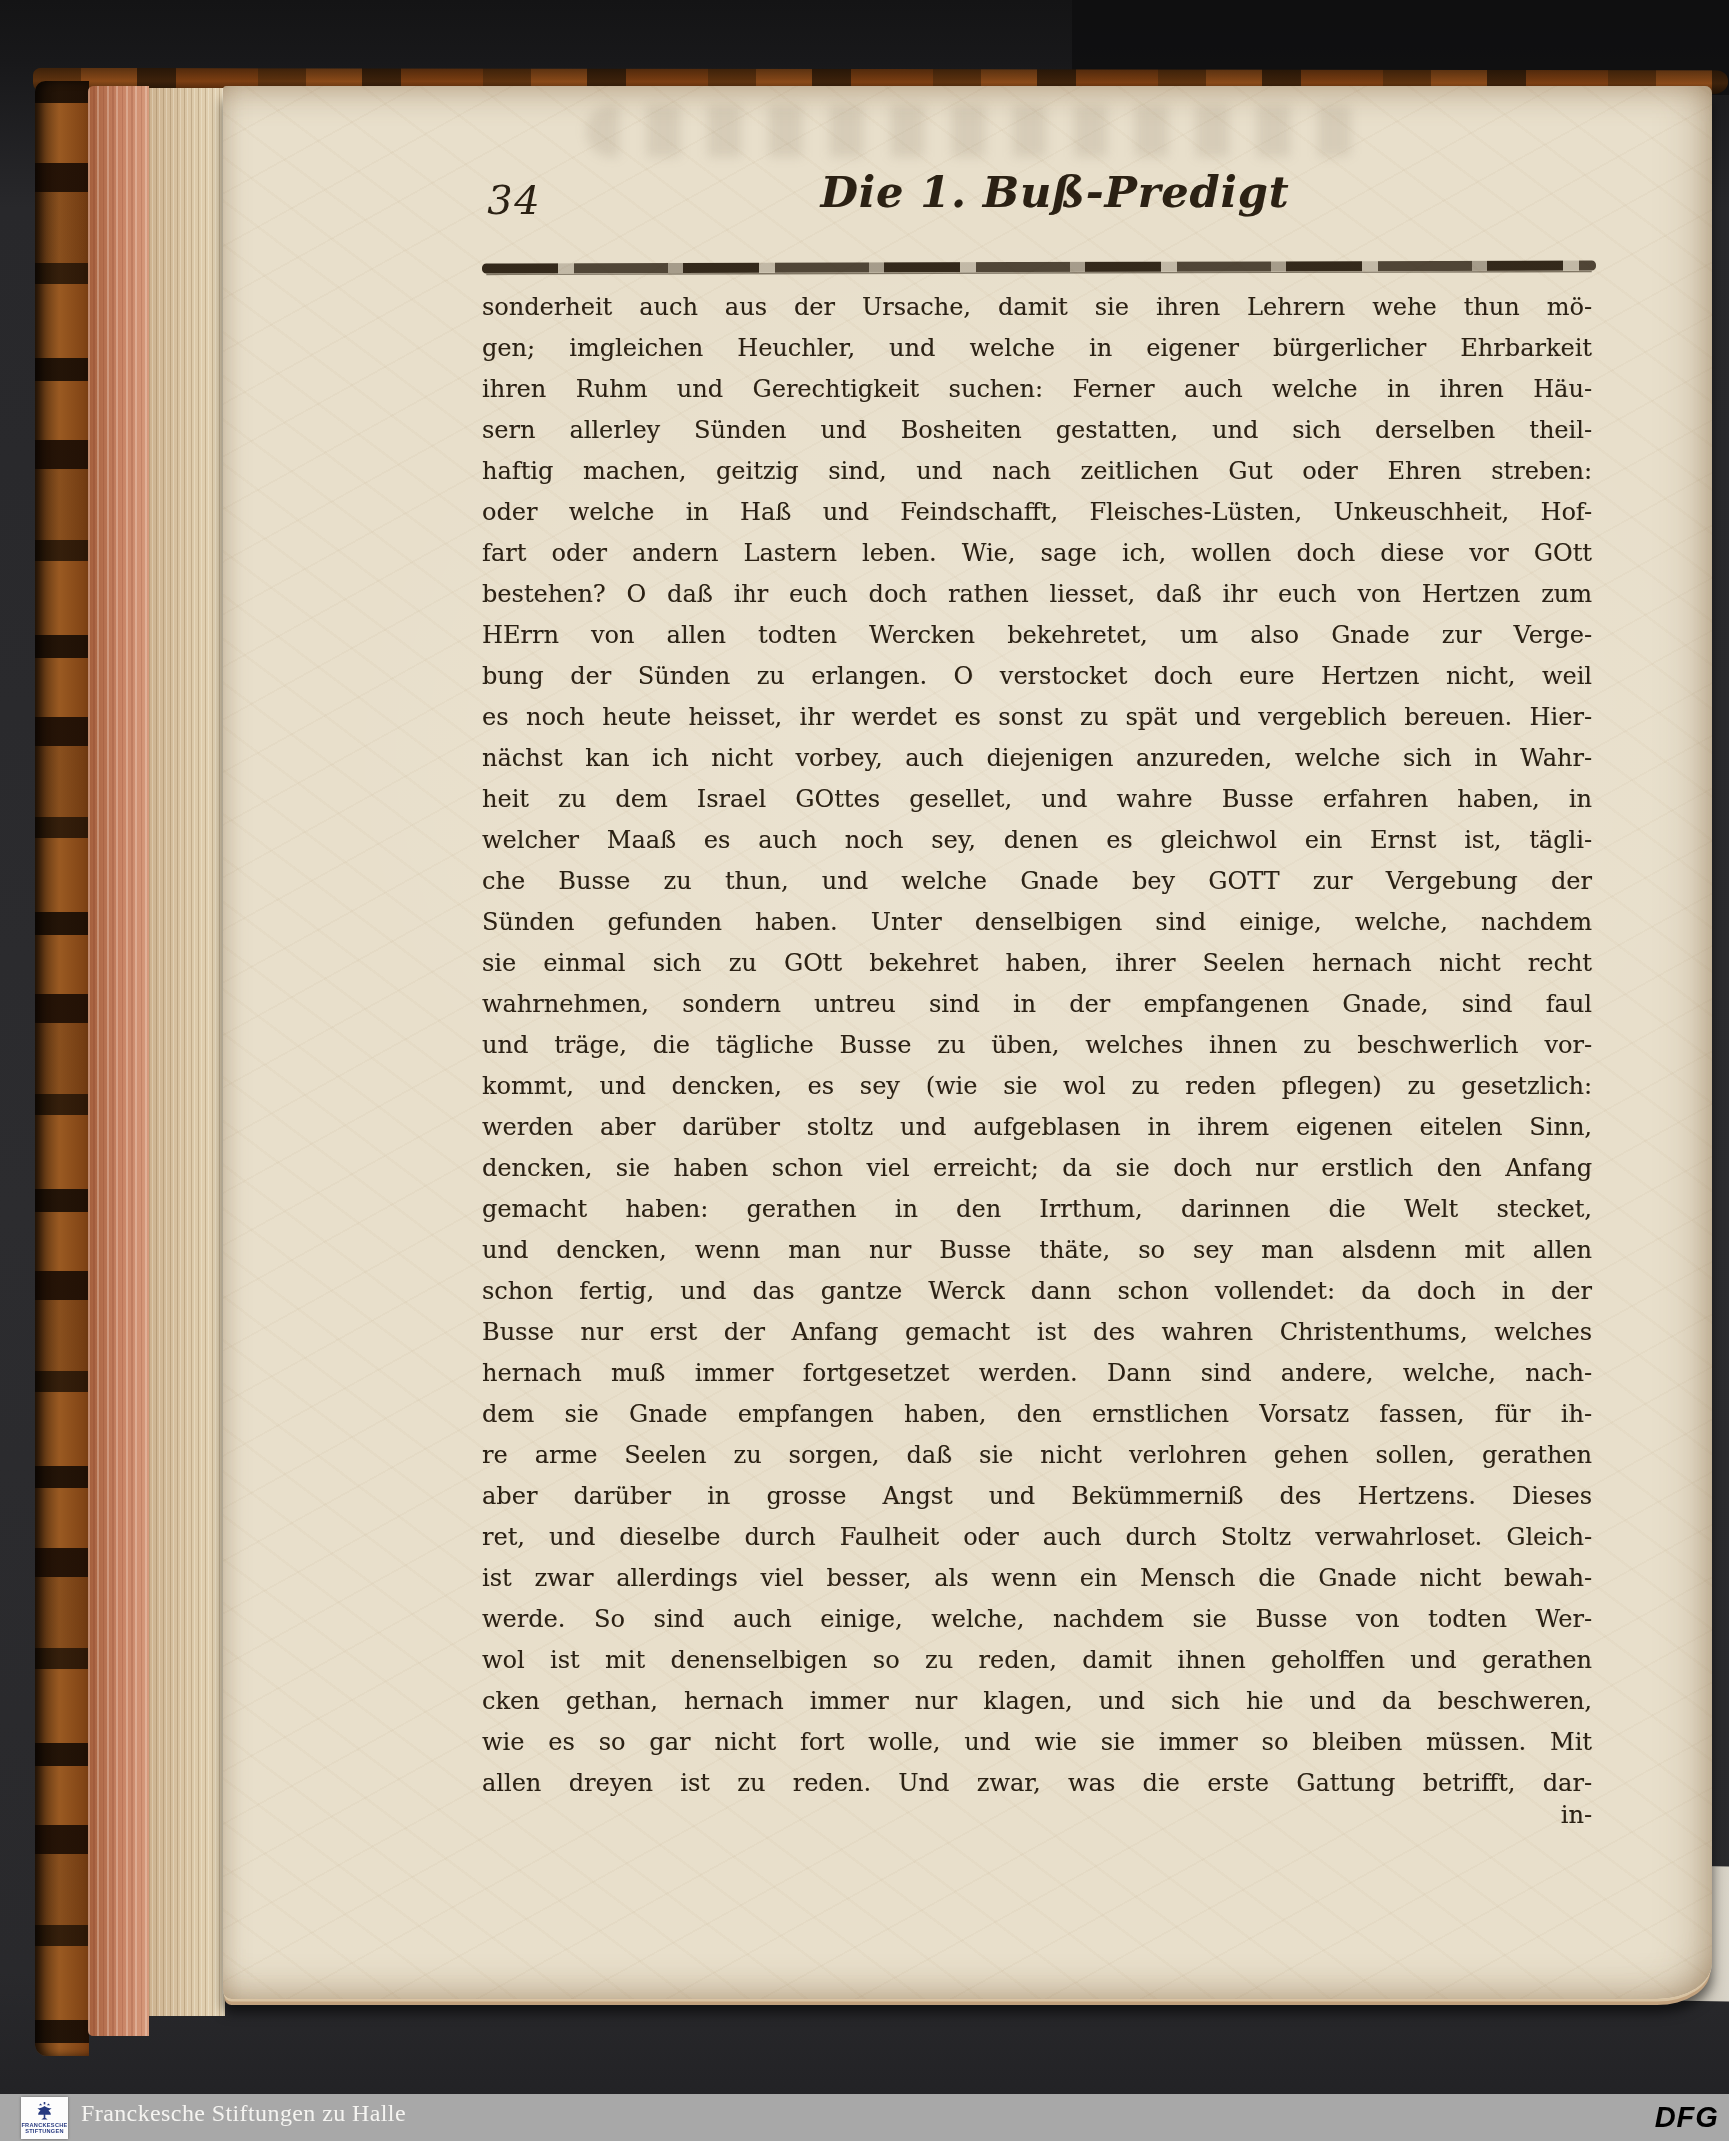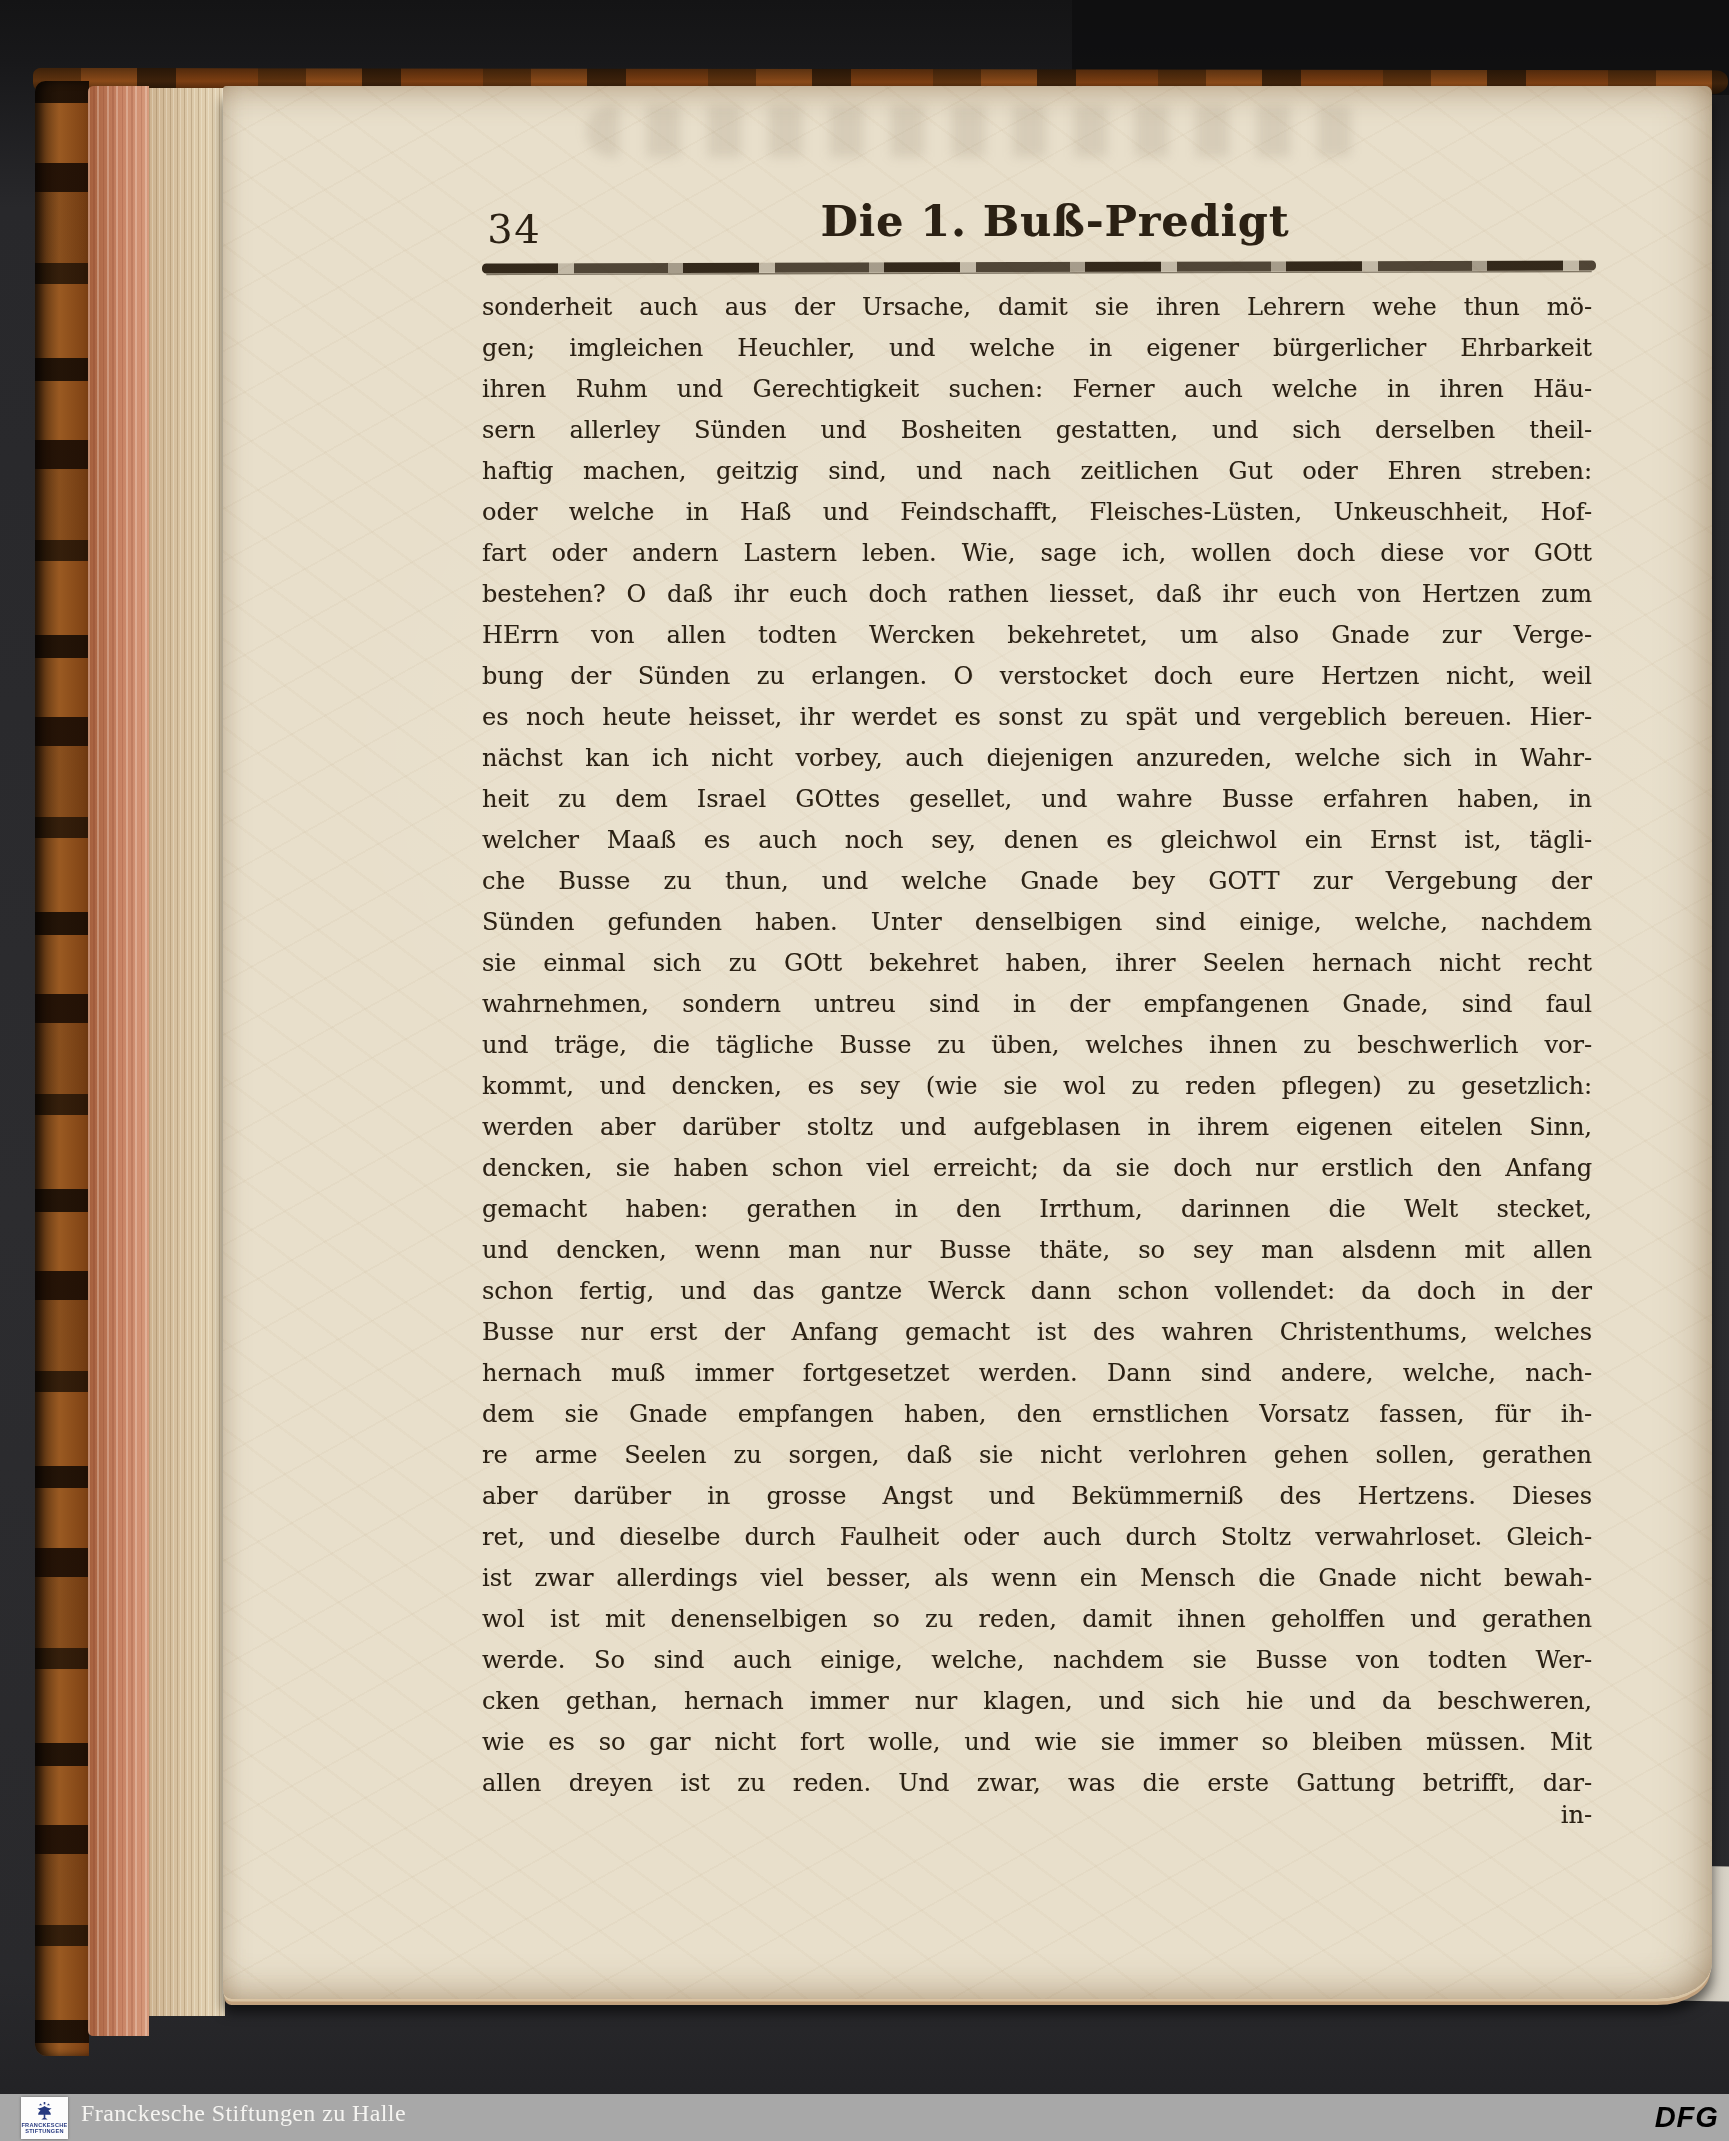--- a/index.html
+++ b/index.html
@@ -59,21 +59,21 @@
       inset 19px 0 30px -22.5px rgba(120,90,55,.35),
       0 3.5px 0 -0.9px #d9c3a2,
       0 7.8px 0 -1.7px #c2a17d,
       0 14px 12px rgba(0,0,0,.55);
   }
   .ghost-smudge{
     position:absolute;left:363px;top:19px;width:778px;height:52px;
     background:repeating-linear-gradient(90deg,rgba(110,92,70,.14) 0 33px,rgba(110,92,70,0) 33px 61px);
     filter:blur(5.2px);border-radius:26px;
   }
-  .headline{position:absolute;left:259px;top:110px;width:1111px;height:61px;}
+  .headline{position:absolute;left:259px;top:81px;width:1111px;height:61px;font-style:italic;}
   .folio{position:absolute;left:5.2px;top:10.4px;font-size:40px;color:#2b2114;letter-spacing:1.7px;}
   .running-title{
     position:absolute;left:0;right:-35px;top:0;text-align:center;
     font-size:43px;font-weight:bold;color:#2b2114;letter-spacing:0.9px;
     text-shadow:0.4px 0.4px 0 rgba(43,33,20,.4);
   }
   .head-rule{
     position:absolute;left:259px;top:176px;width:1114px;height:9.5px;
     background:repeating-linear-gradient(90deg,rgba(42,31,17,.95) 0 76px,rgba(42,31,17,.2) 76px 92px,rgba(42,31,17,.8) 92px 186px,rgba(42,31,17,.35) 186px 201px);
     border-radius:4.3px;transform:rotate(-.15deg);
@@ -157,22 +157,22 @@
         <div class="line">gemacht haben:  gerathen in den Irrthum, darinnen die Welt stecket,</div>
         <div class="line">und dencken, wenn man nur Busse thäte, so sey man alsdenn mit allen</div>
         <div class="line">schon fertig, und das gantze Werck dann schon vollendet: da doch in der</div>
         <div class="line">Busse nur erst der Anfang gemacht ist des wahren Christenthums, welches</div>
         <div class="line">hernach muß immer fortgesetzet werden.  Dann sind andere, welche, nach-</div>
         <div class="line">dem sie Gnade empfangen haben, den ernstlichen Vorsatz fassen, für ih-</div>
         <div class="line">re arme Seelen zu sorgen, daß sie nicht verlohren gehen sollen, gerathen</div>
         <div class="line">aber darüber in grosse Angst und Bekümmerniß des Hertzens.  Dieses</div>
         <div class="line">ret, und dieselbe durch Faulheit oder auch durch Stoltz verwahrloset. Gleich-</div>
         <div class="line">ist zwar allerdings viel besser, als wenn ein Mensch die Gnade nicht bewah-</div>
+        <div class="line">werde.  So sind auch einige, welche, nachdem sie Busse von todten Wer-</div>
         <div class="line">wol ist mit denenselbigen so zu reden, damit ihnen geholffen und gerathen</div>
-        <div class="line">werde.  So sind auch einige, welche, nachdem sie Busse von todten Wer-</div>
         <div class="line">cken gethan, hernach immer nur klagen, und sich hie und da beschweren,</div>
         <div class="line">wie es so gar nicht fort wolle, und wie sie immer so bleiben müssen.  Mit</div>
         <div class="line">allen dreyen ist zu reden.  Und zwar, was die erste Gattung betrifft, dar-</div>
       </div>
 
     <div class="catchword-row">
       <span class="catchword">in-</span>
     </div>
   </div>
 

